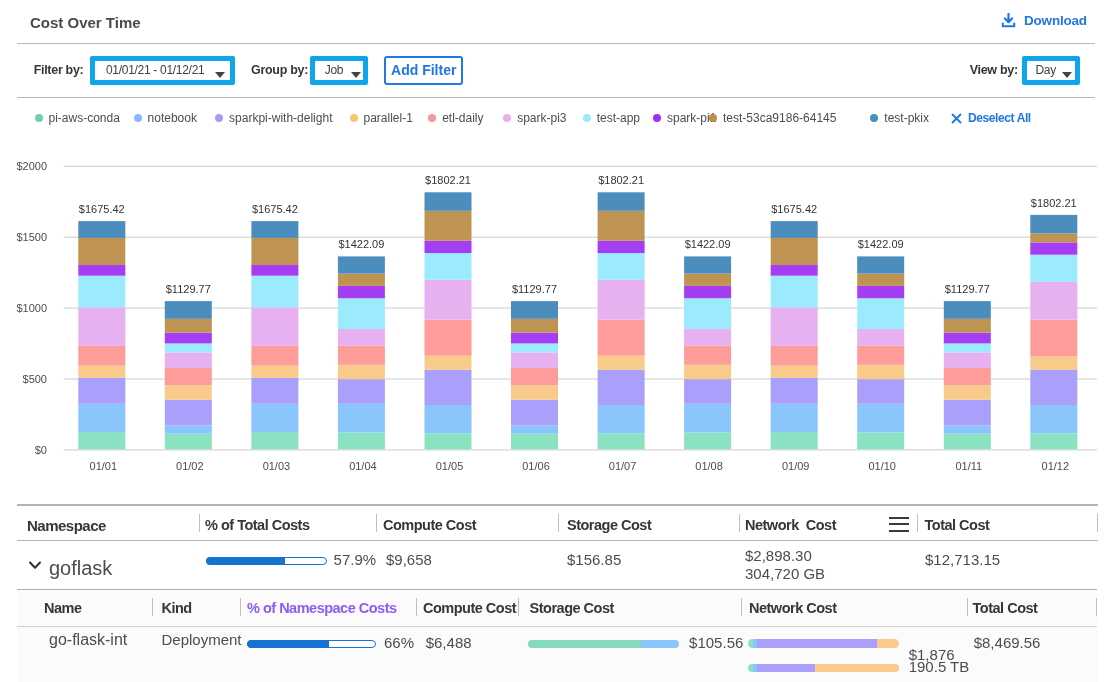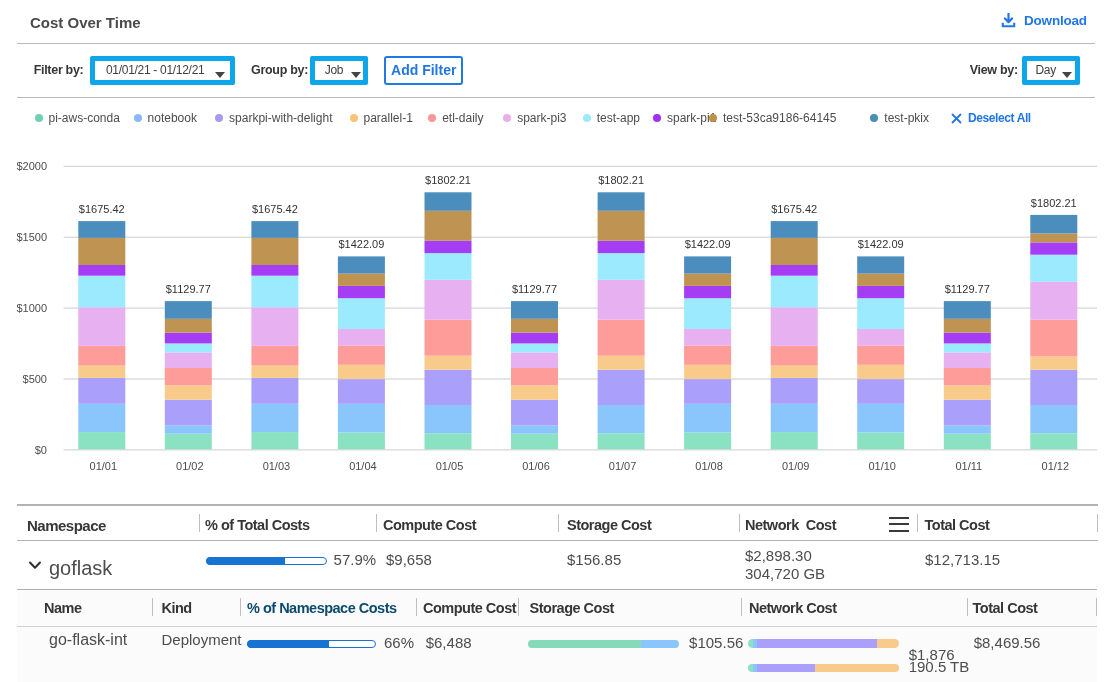--- a/index.html
+++ b/index.html
@@ -272,21 +272,21 @@
 <div style="position:absolute;left:17px;top:626.2px;width:1080px;height:1.2px;background:#cfcfcf"></div>
 <div style="position:absolute;left:152.2px;top:597.5px;width:1px;height:18.799999999999955px;background:#bfbfbf"></div>
 <div style="position:absolute;left:240.4px;top:597.5px;width:1px;height:18.799999999999955px;background:#bfbfbf"></div>
 <div style="position:absolute;left:415.5px;top:597.5px;width:1px;height:18.799999999999955px;background:#bfbfbf"></div>
 <div style="position:absolute;left:517.5px;top:597.5px;width:1px;height:18.799999999999955px;background:#bfbfbf"></div>
 <div style="position:absolute;left:741px;top:597.5px;width:1px;height:18.799999999999955px;background:#bfbfbf"></div>
 <div style="position:absolute;left:967px;top:597.5px;width:1px;height:18.799999999999955px;background:#bfbfbf"></div>
 <div style="position:absolute;left:1096.4px;top:597.5px;width:1px;height:18.799999999999955px;background:#bfbfbf"></div>
 <div style="position:absolute;left:44px;top:599.7px;font-size:14.5px;color:#363636;font-weight:700;letter-spacing:-0.5px;line-height:17px;white-space:nowrap">Name</div>
 <div style="position:absolute;left:161.5px;top:599.7px;font-size:14.5px;color:#363636;font-weight:700;letter-spacing:-0.5px;line-height:17px;white-space:nowrap">Kind</div>
-<div style="position:absolute;left:247px;top:599.7px;font-size:14.5px;color:#0c4a6e;font-weight:700;letter-spacing:-0.5px;line-height:17px;white-space:nowrap">% of Namespace Costs</div>
+<div style="position:absolute;left:247px;top:599.7px;font-size:14.5px;color:#8b5cf6;font-weight:700;letter-spacing:-0.5px;line-height:17px;white-space:nowrap">% of Namespace Costs</div>
 <div style="position:absolute;left:423px;top:599.7px;font-size:14.5px;color:#363636;font-weight:700;letter-spacing:-0.5px;line-height:17px;white-space:nowrap">Compute Cost</div>
 <div style="position:absolute;left:529.6px;top:599.7px;font-size:14.5px;color:#363636;font-weight:700;letter-spacing:-0.5px;line-height:17px;white-space:nowrap">Storage Cost</div>
 <div style="position:absolute;left:749px;top:599.7px;font-size:14.5px;color:#363636;font-weight:700;letter-spacing:-0.5px;line-height:17px;white-space:nowrap">Network Cost</div>
 <div style="position:absolute;left:972.6px;top:599.7px;font-size:14.5px;color:#363636;font-weight:700;letter-spacing:-0.5px;line-height:17px;white-space:nowrap">Total Cost</div>
 <div style="position:absolute;left:49px;top:631px;font-size:16px;color:#4d4d4d;font-weight:400;line-height:18px;white-space:nowrap;">go-flask-int</div>
 <div style="position:absolute;left:161.5px;top:631px;font-size:15px;color:#4d4d4d;font-weight:400;line-height:18px;white-space:nowrap;">Deployment</div>
 <div style="position:absolute;left:247px;top:640px;width:129px;height:8px;border:1px solid #1673d2;border-radius:5px;background:#fff"></div>
 <div style="position:absolute;left:247px;top:640px;width:81.7px;height:8px;border-radius:5px 0 0 5px;background:#1673d2;border:1px solid #1673d2"></div>
 <div style="position:absolute;left:384px;top:634px;font-size:15px;color:#4d4d4d;font-weight:400;line-height:18px;white-space:nowrap;">66%</div>
 <div style="position:absolute;left:425.7px;top:634px;font-size:15px;color:#4d4d4d;font-weight:400;line-height:18px;white-space:nowrap;">$6,488</div>

